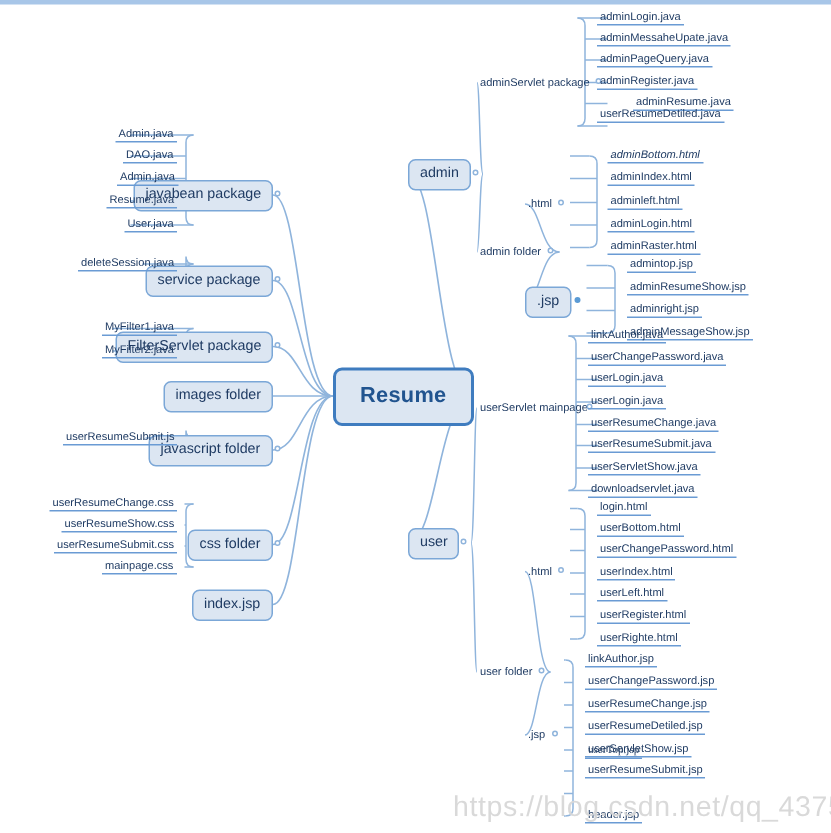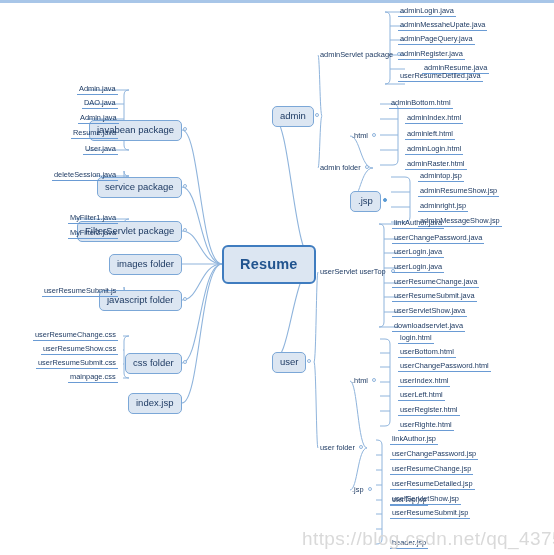--- a/index.html
+++ b/index.html
@@ -225,30 +225,30 @@
       <div class="node plain" style="visibility: visible; left: 398px; top: 7px;">adminLogin.java</div>
       <div class="node plain" style="visibility: visible; left: 398px; top: 21px;">adminMessaheUpate.java</div>
       <div class="node plain" style="visibility: visible; left: 398px; top: 35px;">adminPageQuery.java</div>
       <div class="node plain" style="visibility: visible; left: 398px; top: 50px;">adminRegister.java</div>
       <div class="node plain" style="visibility: visible; left: 398px; top: 64px; margin-left: 24px;">adminResume.java</div>
       <div class="node plain" style="visibility: visible; left: 398px; top: 72px;">userResumeDetiled.java</div>
       <div class="node label" style="visibility: visible; left: 350px; top: 132px;">.html</div>
       <div class="node box" style="visibility: visible; left: 350px; top: 191px;">.jsp</div>
       <div class="dot" style="left: 372px; top: 133px;"></div>
       <div class="dot filled" style="left: 383px; top: 198px;"></div>
-      <div class="node plain" style="visibility: visible; left: 389px; top: 99px;">adminBottom.html</div>
+      <div class="node plain" style="visibility: visible; left: 405px; top: 99px; font-style: italic;">adminBottom.html</div>
       <div class="node plain" style="visibility: visible; left: 405px; top: 114px;">adminIndex.html</div>
       <div class="node plain" style="visibility: visible; left: 405px; top: 130px;">adminleft.html</div>
       <div class="node plain" style="visibility: visible; left: 405px; top: 145px;">adminLogin.html</div>
       <div class="node plain" style="visibility: visible; left: 405px; top: 160px;">adminRaster.html</div>
       <div class="node plain" style="visibility: visible; left: 418px; top: 172px;">admintop.jsp</div>
       <div class="node plain" style="visibility: visible; left: 418px; top: 187px;">adminResumeShow.jsp</div>
       <div class="node plain" style="visibility: visible; left: 418px; top: 202px;">adminright.jsp</div>
       <div class="node plain" style="visibility: visible; left: 418px; top: 217px;">adminMessageShow.jsp</div>
-      <div class="node label" style="visibility: visible; left: 318px; top: 268px;">userServlet userTop</div>
+      <div class="node label" style="visibility: visible; left: 318px; top: 268px;">userServlet mainpage</div>
       <div class="dot" style="left: 391px; top: 269px;"></div>
       <div class="node label" style="visibility: visible; left: 318px; top: 444px;">user folder</div>
       <div class="dot" style="left: 359px; top: 445px;"></div>
       <div class="node plain" style="visibility: visible; left: 392px; top: 219px;">linkAuthor.java</div>
       <div class="node plain" style="visibility: visible; left: 392px; top: 234px;">userChangePassword.java</div>
       <div class="node plain" style="visibility: visible; left: 392px; top: 248px;">userLogin.java</div>
       <div class="node plain" style="visibility: visible; left: 392px; top: 263px;">userLogin.java</div>
       <div class="node plain" style="visibility: visible; left: 392px; top: 278px;">userResumeChange.java</div>
       <div class="node plain" style="visibility: visible; left: 392px; top: 292px;">userResumeSubmit.java</div>
       <div class="node plain" style="visibility: visible; left: 392px; top: 307px;">userServletShow.java</div>
@@ -260,20 +260,20 @@
       <div class="node plain" style="visibility: visible; left: 398px; top: 334px;">login.html</div>
       <div class="node plain" style="visibility: visible; left: 398px; top: 348px;">userBottom.html</div>
       <div class="node plain" style="visibility: visible; left: 398px; top: 362px;">userChangePassword.html</div>
       <div class="node plain" style="visibility: visible; left: 398px; top: 377px;">userIndex.html</div>
       <div class="node plain" style="visibility: visible; left: 398px; top: 391px;">userLeft.html</div>
       <div class="node plain" style="visibility: visible; left: 398px; top: 406px;">userRegister.html</div>
       <div class="node plain" style="visibility: visible; left: 398px; top: 421px;">userRighte.html</div>
       <div class="node plain" style="visibility: visible; left: 390px; top: 435px;">linkAuthor.jsp</div>
       <div class="node plain" style="visibility: visible; left: 390px; top: 450px;">userChangePassword.jsp</div>
       <div class="node plain" style="visibility: visible; left: 390px; top: 465px;">userResumeChange.jsp</div>
-      <div class="node plain" style="visibility: visible; left: 390px; top: 480px;">userResumeDetailed.jsp</div>
+      <div class="node plain" style="visibility: visible; left: 390px; top: 480px;">userResumeDetiled.jsp</div>
       <div class="node plain" style="visibility: visible; left: 390px; top: 495px;">userServletShow.jsp</div>
       <div class="node plain" style="visibility: visible; left: 390px; top: 509px;">userResumeSubmit.jsp</div>
       <div class="node plain" style="visibility: visible; left: 390px; top: 496px; font-family: Liberation Serif, serif;">userTop.jsp</div>
       <div class="node plain" style="visibility: visible; left: 390px; top: 539px;">header.jsp</div>
     </div>
   <div class="watermark" style="z-index: 5; opacity: 0.95;">https://blog.csdn.net/qq_43753724</div>
 </div>
 
 </body></html>

